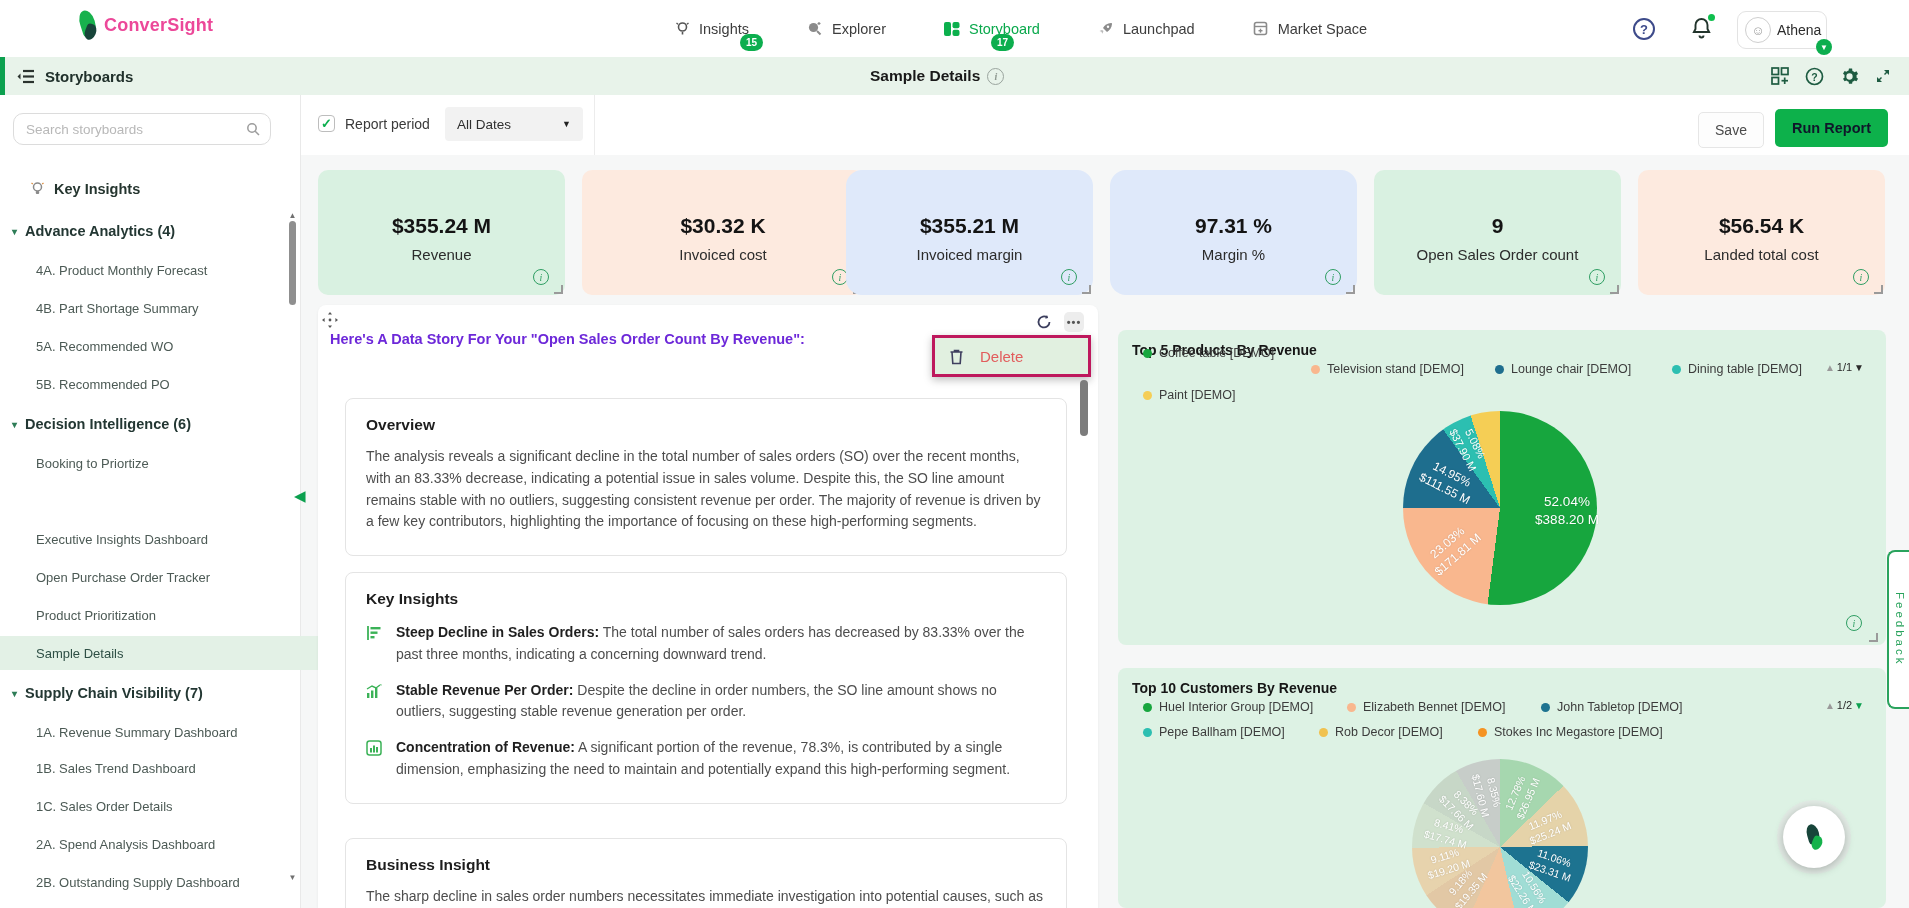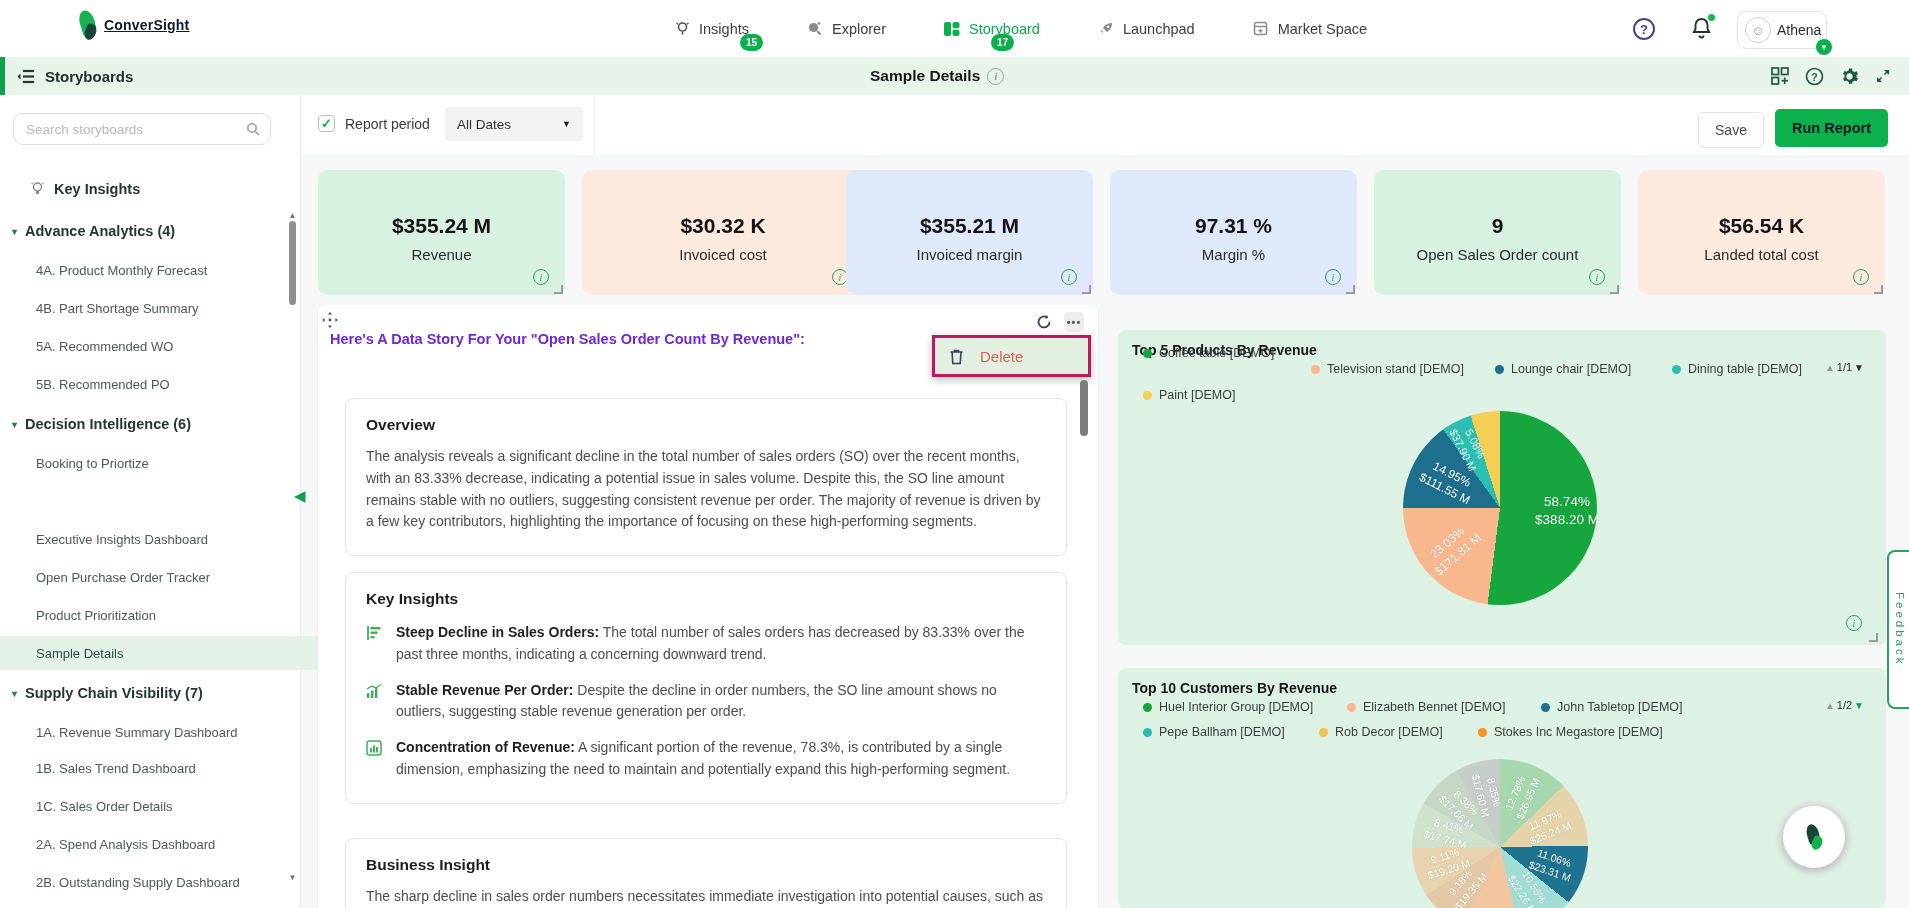--- a/index.html
+++ b/index.html
@@ -1,21 +1,21 @@
 <!DOCTYPE html>
 <html><head>
 <meta charset="utf-8">
 <style>
   html,body{margin:0;padding:0;background:#fff;}
   #app{position:relative;width:1909px;height:908px;overflow:hidden;font-family:"Liberation Sans",sans-serif;color:#222;background:#f6f7f7;}
   .abs{position:absolute;}
   
   .topbar{left:0;top:0;width:1909px;height:57px;background:#fff;}
   .brand{left:80px;top:10px;display:flex;align-items:center;gap:8px;}
-  .brand-name{font-size:14px;font-weight:bold;color:#0f172a;letter-spacing:.2px;text-decoration:underline;}
+  .brand-name{font-size:18px;font-weight:bold;color:#ec4899;letter-spacing:.2px;}
   .leaf1{width:15px;height:26px;background:#17b24d;border-radius:60% 60% 60% 4px;transform:rotate(-18deg);}
   .leaf2{width:11px;height:16px;background:#17453a;border-radius:4px 60% 60% 60%;transform:rotate(22deg);margin-left:-10px;margin-top:14px;}
   .nav{top:0;height:57px;display:flex;align-items:center;}
   .nav-item{position:relative;display:flex;align-items:center;gap:7px;height:57px;cursor:pointer;font-size:14.5px;color:#3d3d3d;}
   .nav-item.active{color:#0aa94c;}
   .nav-badge{position:absolute;right:-14px;bottom:6px;min-width:17px;height:17px;border-radius:9px;background:#0cae4e;color:#fff;font-size:10px;font-weight:bold;display:flex;align-items:center;justify-content:center;padding:0 3px;}
   .hdr-ic{width:20px;height:20px;display:inline-flex;align-items:center;justify-content:center;}
   .user-chip{left:1737px;top:11px;width:90px;height:38px;border:1px solid #e3e3e3;border-radius:9px;background:#fff;display:flex;align-items:center;gap:6px;padding-left:7px;box-sizing:border-box;}
   .user-chip .uname{font-size:14px;color:#2c2c2c;}
   .chip-caret{position:absolute;right:-6px;bottom:-7px;width:16px;height:16px;border-radius:50%;background:#0cae4e;color:#fff;font-size:8px;display:flex;align-items:center;justify-content:center;}
@@ -48,21 +48,21 @@
   .rp-label{left:44px;top:21px;font-size:14px;color:#3a3a3a;}
   .dd{left:144px;top:12px;width:138px;height:34px;background:#f2f2f2;border-radius:4px;display:flex;align-items:center;justify-content:space-between;padding:0 12px;box-sizing:border-box;font-size:13.5px;color:#2f2f2f;cursor:pointer;}
   .dd .caret{font-size:9px;color:#222;}
   .tb-div{left:293px;top:0px;width:1px;height:60px;background:#ececec;}
   .btn-save{left:1397px;top:17px;width:64px;height:34px;background:#fdfdfd;border:1px solid #e6e6e6;border-radius:5px;font-size:14px;color:#4b4b4b;display:flex;align-items:center;justify-content:center;cursor:pointer;}
   .btn-run{left:1474px;top:14px;width:113px;height:38px;background:#0db14b;border-radius:5px;font-size:14.5px;color:#0f172a;display:flex;align-items:center;justify-content:center;cursor:pointer;font-weight:bold;}
   
   .kpi{position:absolute;top:170px;width:247px;height:125px;border-radius:10px;}
   .kpi.green{background:#d9f1e1;}
   .kpi.peach{background:#fdeadf;}
-  .kpi.blue{background:#dfe9fa;}
+  .kpi.blue{background:#dfe9fa;border-radius:16px;}
   .kpi .v{position:absolute;left:0;width:100%;top:44px;text-align:center;font-size:21px;font-weight:bold;color:#141414;}
   .kpi .l{position:absolute;left:0;width:100%;top:76px;text-align:center;font-size:15px;color:#2c2c2c;}
   .kpi .inf{position:absolute;right:16px;bottom:10px;width:16px;height:16px;border-radius:50%;border:1.5px solid #2f9e63;color:#2f9e63;font-size:10px;display:flex;align-items:center;justify-content:center;font-style:italic;font-family:"Liberation Serif",serif;box-sizing:border-box;}
   .kpi .rsz{position:absolute;right:2px;bottom:1px;width:7px;height:7px;border-right:2px solid #9a9a9a;border-bottom:2px solid #9a9a9a;}
   
   .story{left:318px;top:305px;width:780px;height:603px;background:#fff;border-radius:8px 8px 0 0;box-shadow:0 1px 3px rgba(0,0,0,.06);}
   .story-title{position:absolute;left:12px;top:26px;font-size:14.5px;font-weight:bold;color:#6d28d9;}
   .sec{position:absolute;left:27px;width:722px;border:1px solid #e4e4e4;border-radius:8px;background:#fff;box-sizing:border-box;padding:17px 20px;}
   .sec h3{margin:0 0 12px 0;font-size:15.5px;color:#1d1d1d;}
   .sec p{margin:0;font-size:14px;line-height:1.56;color:#4d4d4d;}
@@ -472,21 +472,21 @@
         <span>Paint [DEMO]</span>
       </div>
     <div class="pgn" style="right:22px;top:31px;">
         <span class="up">▲</span>
         <span>1/1</span>
         <span class="dn">▼</span>
       </div>
 
     <div class="pie" style="left: 285px; top: 81px; width: 194px; height: 194px; background: conic-gradient(rgb(23, 166, 62) 0deg, rgb(23, 166, 62) 187.344deg, rgb(249, 183, 142) 187.344deg, rgb(249, 183, 142) 270.252deg, rgb(30, 110, 142) 270.252deg, rgb(30, 110, 142) 324.072deg, rgb(44, 191, 177) 324.072deg, rgb(44, 191, 177) 342.36deg, rgb(245, 206, 85) 342.36deg, rgb(245, 206, 85) 360deg);">
       <div class="plabel" style="left:164px;top:100px;transform:translate(-50%,-50%);font-size:13.5px;">
-          <span>58.74%</span>
+          <span>52.04%</span>
           <span>$388.20 M</span>
         </div>
       <div class="plabel" style="left:50px;top:138px;transform:translate(-50%,-50%) rotate(-41deg);font-size:12px;">
           <span>23.03%</span>
           <span>$171.81 M</span>
         </div>
       <div class="plabel" style="left:45px;top:71px;transform:translate(-50%,-50%) rotate(27deg);font-size:12px;">
           <span>14.95%</span>
           <span>$111.55 M</span>
         </div>

